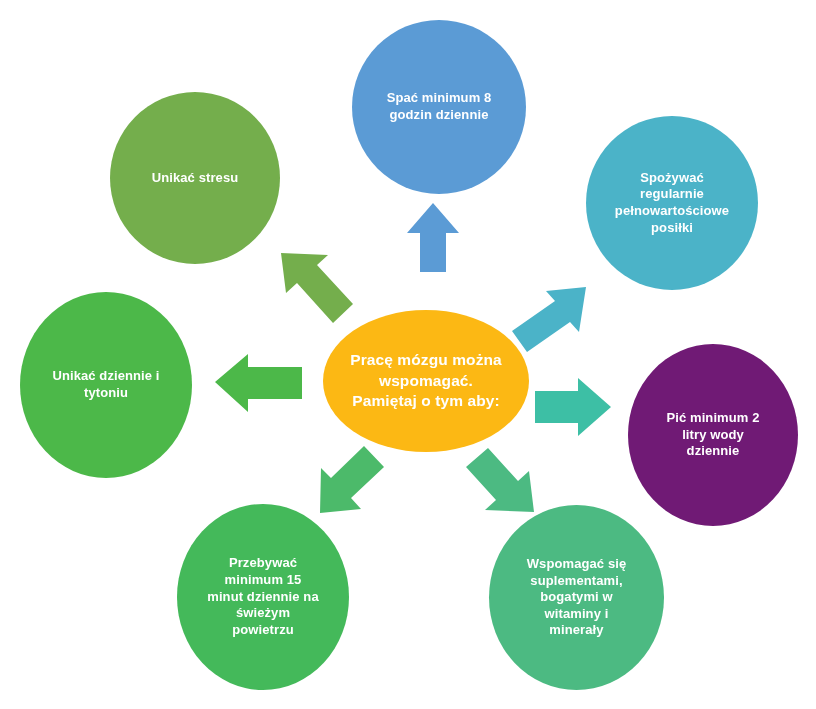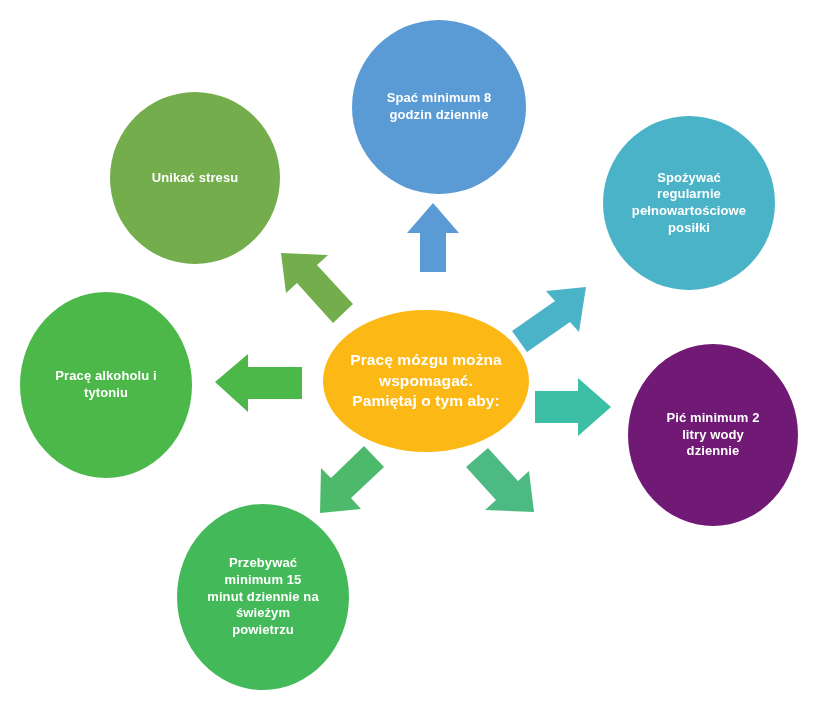--- a/index.html
+++ b/index.html
@@ -70,44 +70,51 @@
     <polygon points="215,382 248,354 248,367 302,367 302,399 248,399 248,412" fill="#4cb849"></polygon>
 
     <polygon points="281,253 286,293 297,283 333,323 353,304 317,265 328,255" fill="#74ae4c"></polygon>
   </svg>
 
   <div class="node satellite" id="node-sleep" style="left: 352px; top: 20px; width: 174px; height: 174px; background: rgb(91, 155, 213);">
     <span class="node-label">Spać minimum 8
 godzin dziennie</span>
   </div>
 
-  <div class="node satellite" id="node-meals" style="left: 603px; top: 116px; width: 172px; height: 174px; background: rgb(75, 179, 200);">
+  <div class="node satellite" id="node-meals" style="left: 586px; top: 116px; width: 172px; height: 174px; background: rgb(75, 179, 200);">
     <span class="node-label">Spożywać
 regularnie
 pełnowartościowe
 posiłki</span>
   </div>
 
   <div class="node satellite" id="node-water" style="left: 628px; top: 344px; width: 170px; height: 182px; background: #701a75;">
     <span class="node-label">Pić minimum 2
 litry wody
 dziennie</span>
   </div>
 
+  <div class="node satellite" id="node-supplements" style="left: 489px; top: 505px; width: 175px; height: 185px; background: rgb(76, 186, 130);">
+    <span class="node-label">Wspomagać się
+suplementami,
+bogatymi w
+witaminy i
+minerały</span>
+  </div>
 
   <div class="node satellite" id="node-fresh-air" style="left: 177px; top: 504px; width: 172px; height: 186px; background: rgb(68, 185, 90); text-align: center;">
     <span class="node-label">Przebywać
 minimum 15
 minut dziennie na
 świeżym
 powietrzu</span>
   </div>
 
   <div class="node satellite" id="node-alcohol-tobacco" style="left: 20px; top: 292px; width: 172px; height: 186px; background: rgb(76, 184, 73);">
-    <span class="node-label">Pracę alkoholu i
+    <span class="node-label">Unikać dziennie i
 tytoniu</span>
   </div>
 
   <div class="node" id="center-node" style="left: 323px; top: 310px; width: 206px; height: 142px; background: rgb(252, 184, 20);">
     <span class="node-label" style="color: rgb(255, 255, 255);">Pracę mózgu można
 wspomagać.
 Pamiętaj o tym aby:</span>
   </div>
 
   <div class="node satellite" id="node-stress" style="left: 110px; top: 92px; width: 170px; height: 172px; background: rgb(116, 174, 76);">

